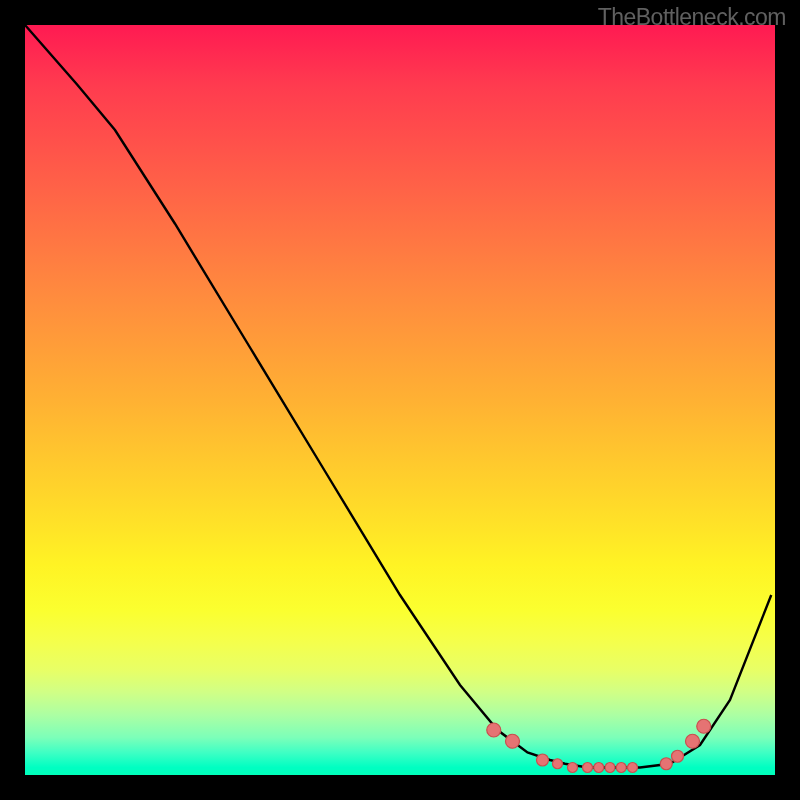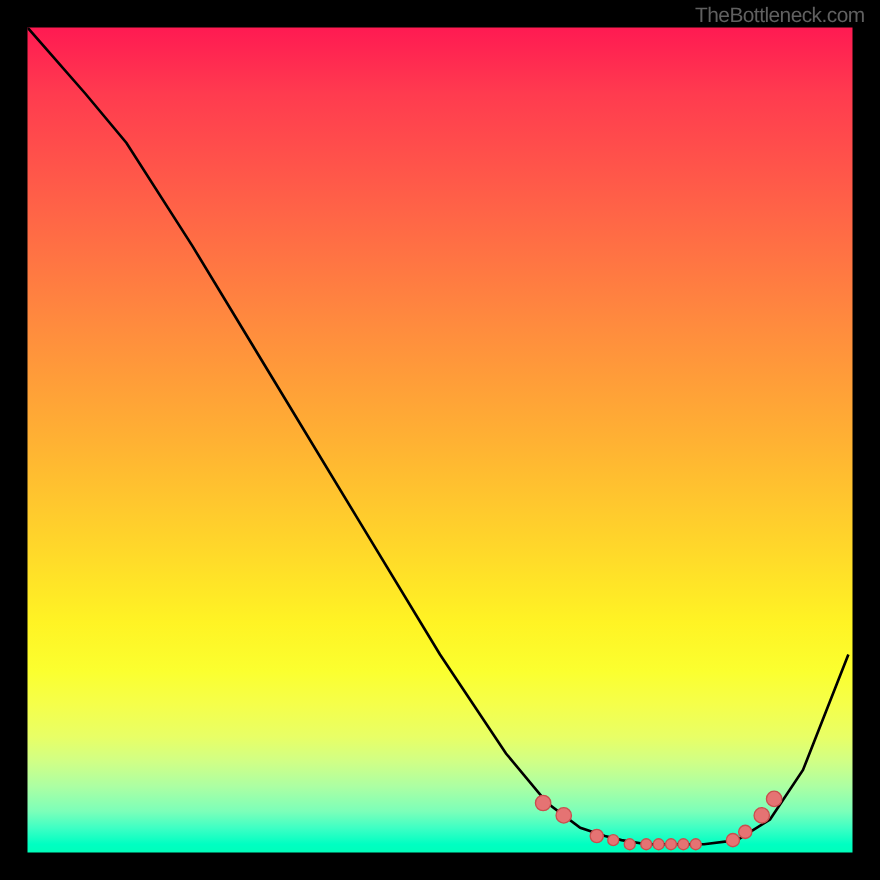--- a/index.html
+++ b/index.html
@@ -8,21 +8,21 @@
     position: relative;
     width: 800px;
     height: 800px;
     background: #000;
   }
   .watermark {
     position: absolute;
     top: 4px;
     right: 14px;
     font-family: Arial, Helvetica, sans-serif;
-    font-size: 19px;
+    font-size: 23px;
     color: #606060;
     letter-spacing: -0.5px;
     z-index: 5;
   }
   .plot {
     position: absolute;
     left: 25px;
     top: 25px;
     width: 750px;
     height: 750px;

